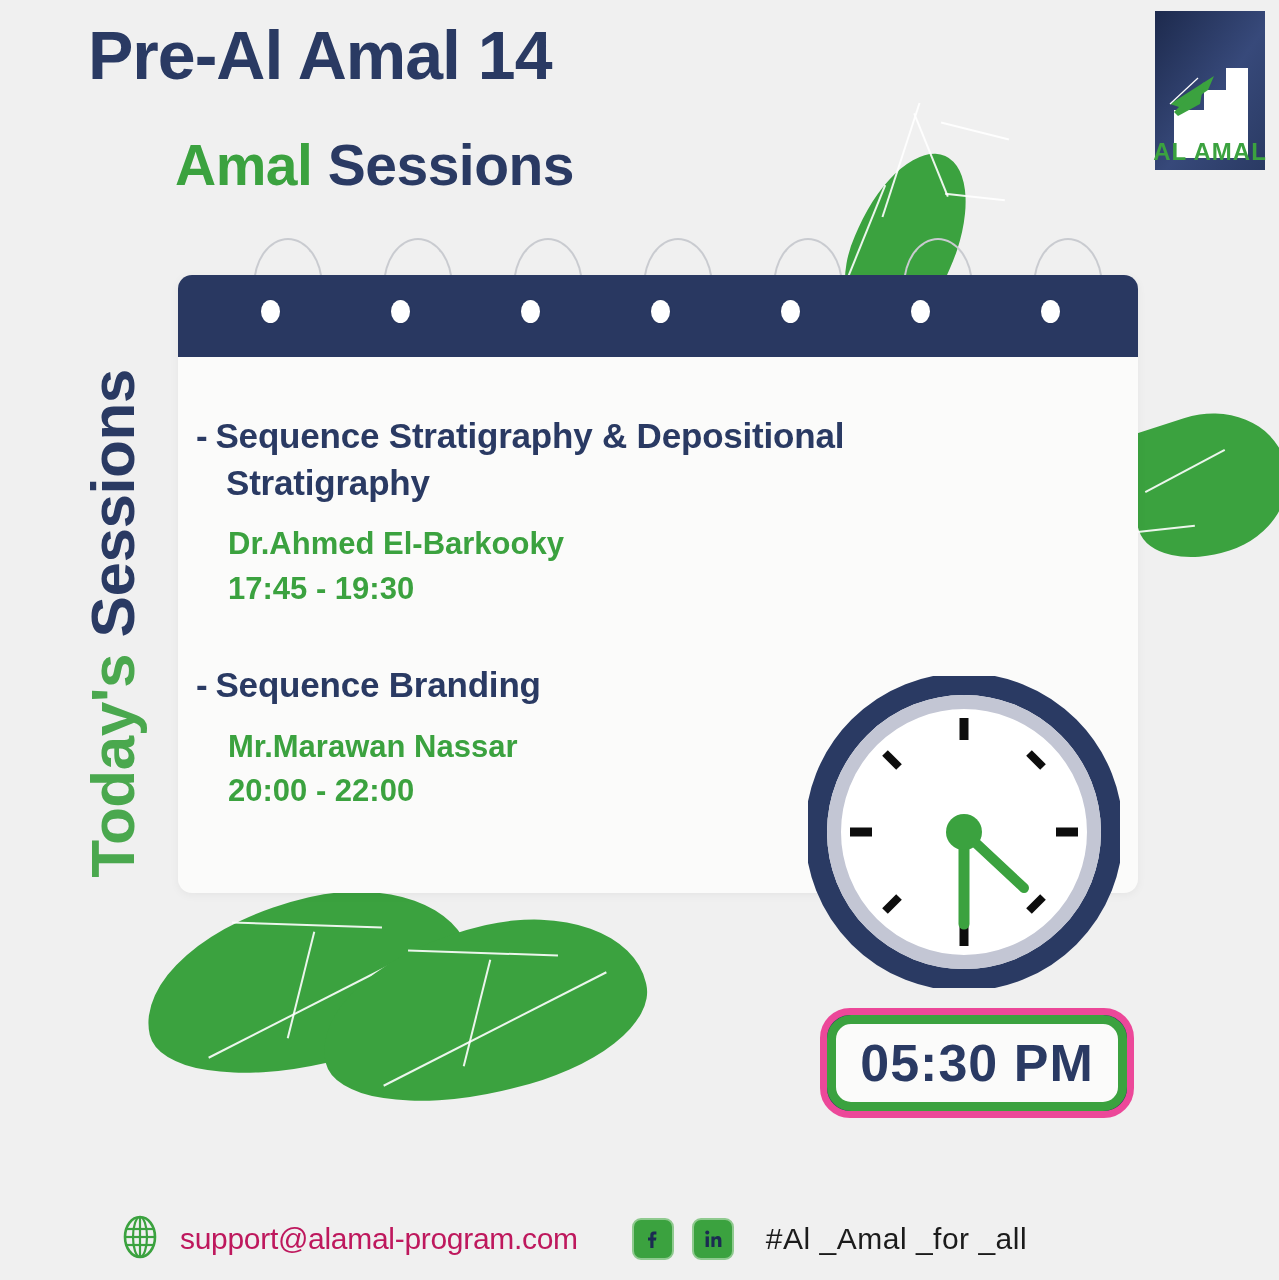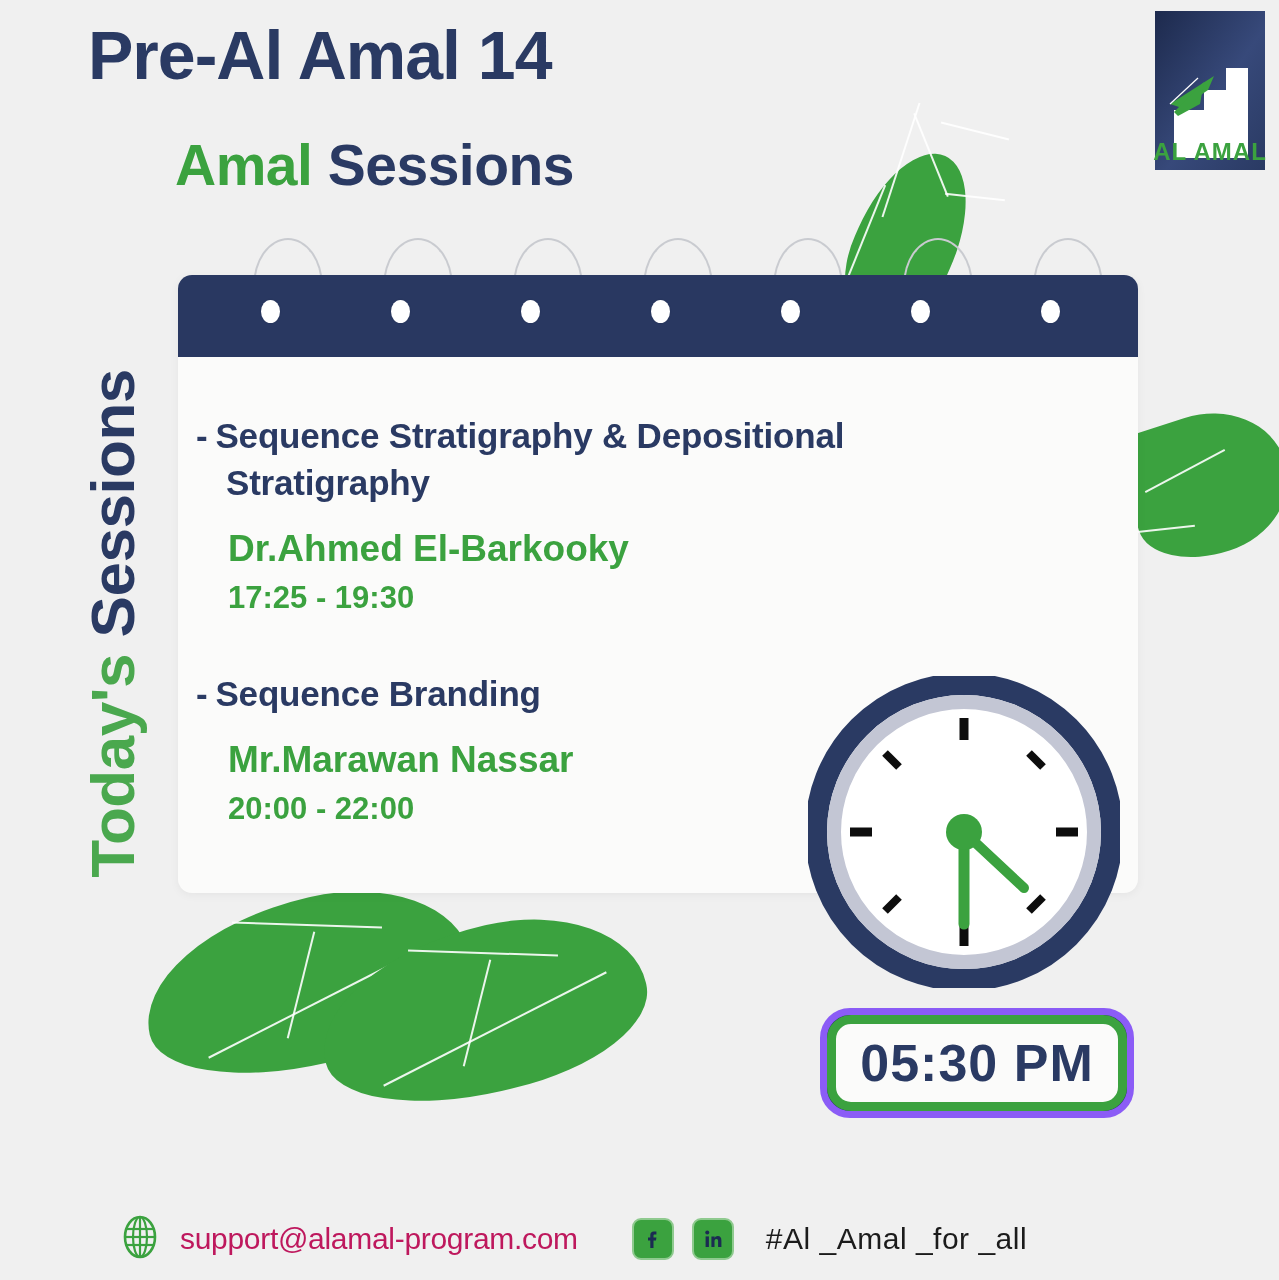--- a/index.html
+++ b/index.html
@@ -104,21 +104,21 @@
     color: #2a3a63;
     font-size: 35px;
     font-weight: bold;
     line-height: 1.33;
     letter-spacing: -.2px;
   }
   .s-title .dash { margin-right: 8px; }
   .s-title .cont { display: block; padding-left: 30px; }
   .s-person {
     color: #3ba23f;
-    font-size: 37px;
+    font-size: 31px;
     font-weight: bold;
     padding-left: 32px;
     line-height: 1.45;
   }
   .s-time {
     color: #3ba23f;
     font-size: 31px;
     font-weight: bold;
     padding-left: 32px;
     line-height: 1.45;
@@ -169,21 +169,21 @@
   }
 
   
   #clock { position: absolute; left: 808px; top: 676px; width: 312px; height: 312px; }
 
   
   #time-badge {
     position: absolute;
     left: 820px; top: 1008px;
     width: 314px; height: 110px;
-    border: 7px solid #8b5cf6;
+    border: 7px solid #ec4899;
     border-radius: 30px;
     box-sizing: border-box;
     background: #293861;
     padding-left: 24px;
   }
   #time-badge-inner {
     position: absolute;
     left: 0; top: 0; right: 0; bottom: 0;
     border: 9px solid #3ba23f;
     border-radius: 24px;
@@ -305,21 +305,21 @@
     <div class="ring-hole" style="left:863px; top:25px;"></div>
 
     <div id="card-body">
 
       <div class="session" style="padding-top:30px;">
         <div class="s-title">
           <span class="dash">-</span><span>Sequence Stratigraphy &amp; Depositional</span>
           <span class="cont">Stratigraphy</span>
         </div>
         <div class="s-person" style="margin-top:16px;">Dr.Ahmed El-Barkooky</div>
-        <div class="s-time">17:25 - 19:30</div>
+        <div class="s-time">17:45 - 19:30</div>
       </div>
 
       <div class="session" style="padding-top:50px;">
         <div class="s-title">
           <span class="dash">-</span><span>Sequence Branding</span>
         </div>
         <div class="s-person" style="margin-top:16px;">Mr.Marawan Nassar</div>
         <div class="s-time">20:00 - 22:00</div>
       </div>
 

